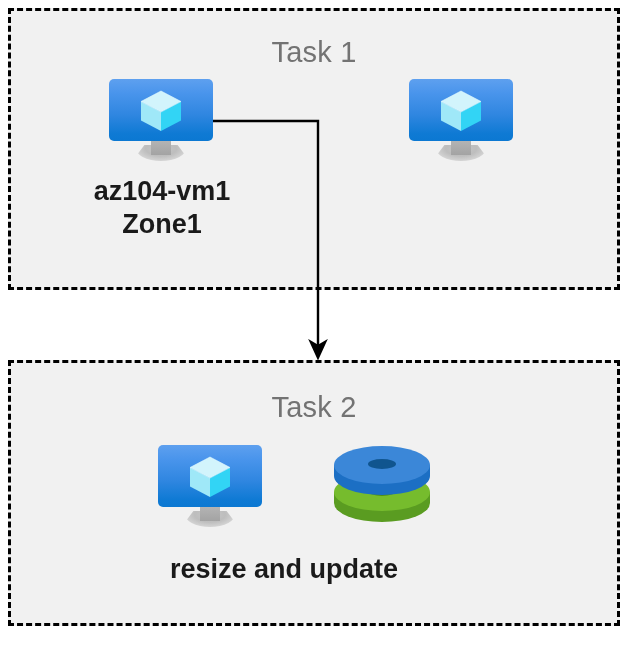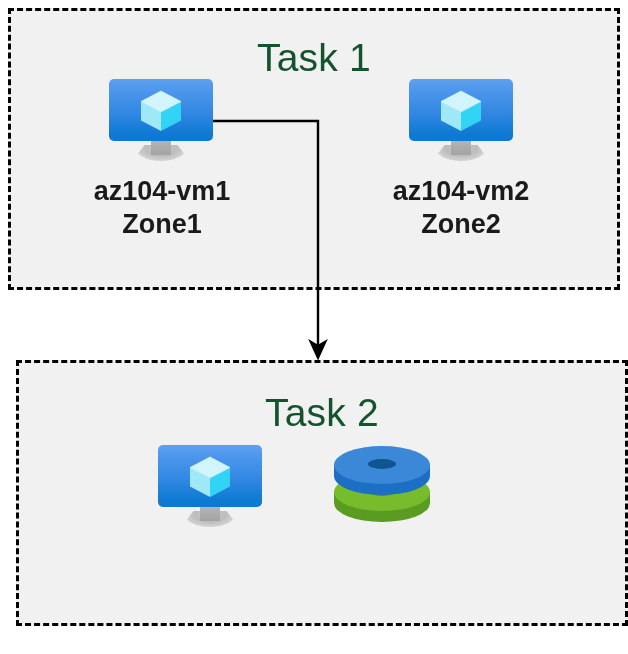--- a/index.html
+++ b/index.html
@@ -28,33 +28,33 @@
     border: 3px dashed #000000;
     box-sizing: border-box;
   }
   #task-1-box {
     left: 8px;
     top: 8px;
     width: 612px;
     height: 282px;
   }
   #task-2-box {
-    left: 16px;
+    left: 8px;
     top: 360px;
     width: 612px;
     height: 266px;
   }
 
   .task-title {
     position: absolute;
     left: 0;
     right: 0;
     text-align: center;
-    color: #14532d;
-    font-size: 39px;
+    color: #737373;
+    font-size: 29px;
     font-weight: 400;
     letter-spacing: 0.2px;
     line-height: 1;
   }
   #task-1-title { top: 27px; }
   #task-2-title { top: 30px; }
 
   
   .vm-icon {
     position: absolute;
@@ -153,22 +153,20 @@
     <div class="vm-stand-neck"></div>
     <div class="vm-screen"></div>
     <svg class="vm-cube" viewBox="0 0 44 42">
       <polygon points="22,1 42,11.5 22,22 2,11.5" fill="#d2f4fc"></polygon>
       <polygon points="2,11.5 22,22 22,41 2,30.5" fill="#9fe8f8"></polygon>
       <polygon points="42,11.5 22,22 22,41 42,30.5" fill="#32d4f5"></polygon>
       <polygon points="22,1 42,11.5 22,22 2,11.5" fill="none" stroke="#e8fbff" stroke-width="0.6"></polygon>
     </svg>
   </div>
 
-  <div class="node-label" style="left:341px; top:175px; width:240px;">az104-vm2
-Zone2</div>
 
   <div class="task-box" id="task-2-box">
     <div class="task-title" id="task-2-title">Task 2</div>
   </div>
 
   <div class="vm-icon" style="left:158px; top:445px;">
     <div class="vm-stand-base"></div>
     <div class="vm-stand-neck"></div>
     <div class="vm-screen"></div>
     <svg class="vm-cube" viewBox="0 0 44 42">
@@ -189,20 +187,21 @@
       </g>
 
       <g>
         <path d="M4,23 L4,34 A48,19 0 0 0 100,34 L100,23 Z" fill="#1c6fc4"></path>
         <ellipse cx="52" cy="23" rx="48" ry="19" fill="#3b87d8"></ellipse>
         <ellipse cx="52" cy="22" rx="14" ry="5" fill="#10558f"></ellipse>
       </g>
     </svg>
   </div>
 
+  <div class="node-label" style="left:64px; top:553px; width:440px;">resize and update</div>
 
   <svg id="connector-svg" viewBox="0 0 628 654">
     <defs>
       <marker id="arrow-head" markerWidth="9" markerHeight="9" refX="4.2" refY="4.5" orient="auto" markerUnits="strokeWidth">
         <path d="M0,0.4 L9,4.5 L0,8.6 L2.4,4.5 Z" fill="#000000"></path>
       </marker>
     </defs>
     <path d="M 213,121 L 318,121 L 318,349" fill="none" stroke="#000000" stroke-width="2.4" marker-end="url(#arrow-head)"></path>
   </svg>
 

